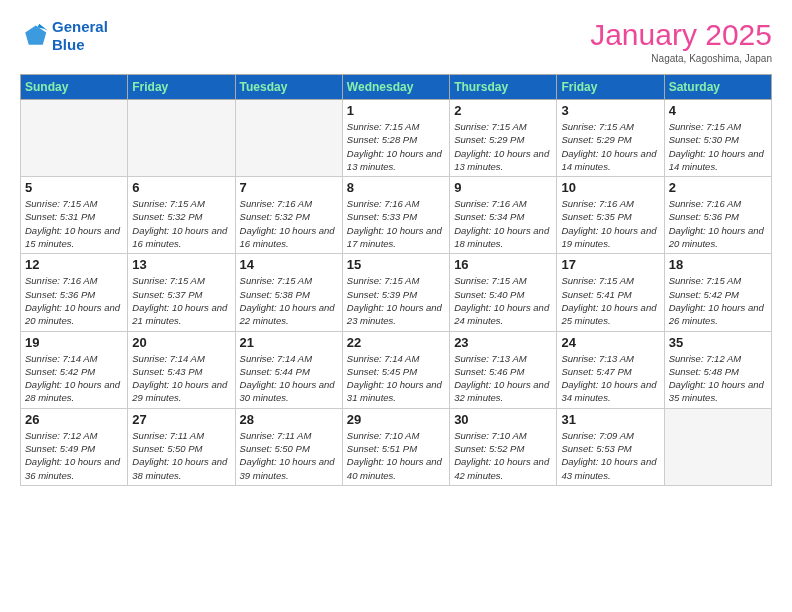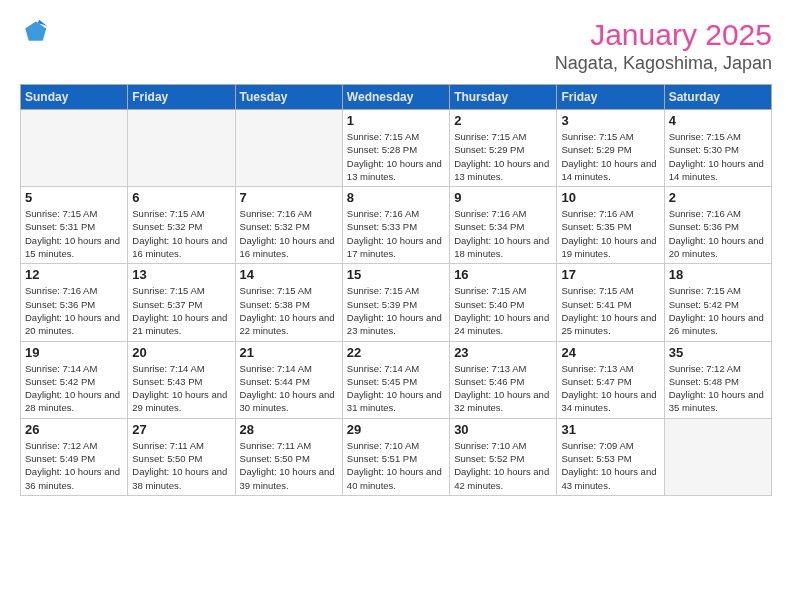--- a/index.html
+++ b/index.html
@@ -43,32 +43,32 @@
     .title-area {
       text-align: right;
     }
     .month-title {
       font-size: 30px;
       font-weight: normal;
       color: #ec4899;
       line-height: 1.1;
     }
     .location-title {
-      font-size: 18px;
+      font-size: 10px;
       color: #555;
       margin-top: 2px;
     }
     table {
       width: 100%;
       border-collapse: collapse;
       table-layout: fixed;
     }
     th {
       background: #1565c0;
-      color: #e5e5e5;
+      color: #86efac;
       font-size: 12px;
       font-weight: bold;
       padding: 5px 4px;
       text-align: left;
       border: 1px solid #aaa;
     }
     td {
       border: 1px solid #ccc;
       vertical-align: top;
       padding: 3px 4px;
@@ -84,33 +84,38 @@
       font-size: 13px;
       font-weight: bold;
       color: #222;
       display: block;
       margin-bottom: 2px;
     }
     .cell-info {
       font-size: 9.5px;
       color: #333;
       line-height: 1.4;
+      font-style: italic;
     }
   </style>
 </head>
 <body>
 
 <div class="page">
   <div class="header-area">
     <div class="logo">
       <svg class="logo-icon" viewBox="0 0 32 32" xmlns="http://www.w3.org/2000/svg">
         <rect x="0" y="0" width="32" height="32" fill="white"></rect>
         <polygon points="18,4 30,12 26,26 10,26 6,12" fill="#1a88d8" opacity="0.85"></polygon>
         <polygon points="22,2 32,10 28,8 20,6" fill="#1a88d8"></polygon>
       </svg>
+      <div class="logo-text">
+        <div><span>General</span></div>
+        <div><span style="color:#1565c0;">Blue</span></div>
+      </div>
     </div>
     <div class="title-area">
       <div class="month-title">January 2025</div>
       <div class="location-title">Nagata, Kagoshima, Japan</div>
     </div>
   </div>
 
   <table>
     <thead>
       <tr>

